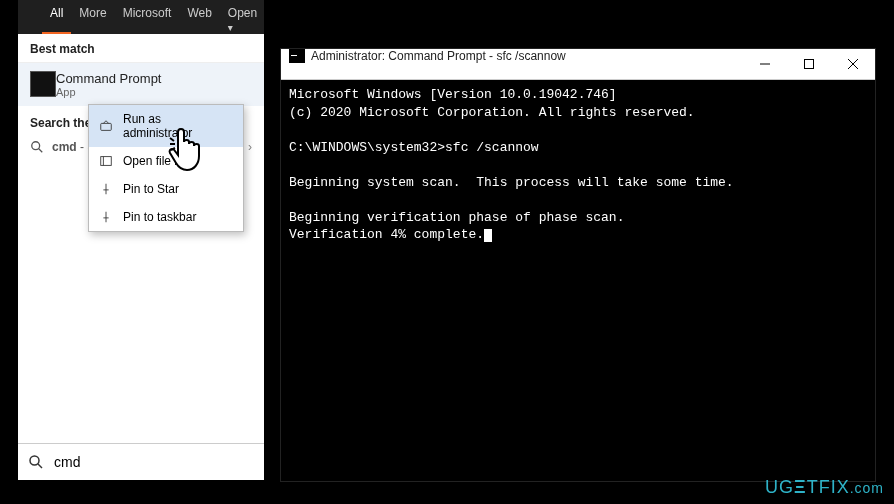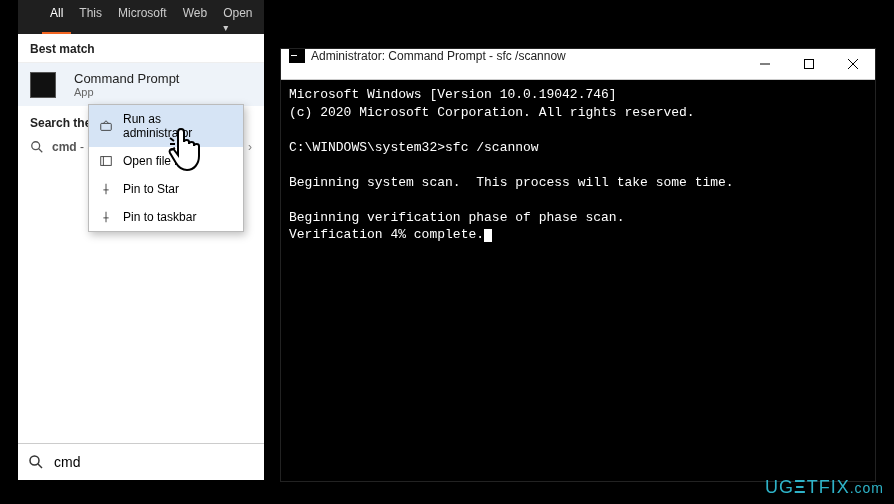--- a/index.html
+++ b/index.html
@@ -1,21 +1,21 @@
 <!DOCTYPE html>
 <html><head>
 <meta charset="utf-8">
 <style>
 html,body{margin:0;padding:0;width:894px;height:504px;background:#000;font-family:"Segoe UI",Arial,sans-serif;overflow:hidden;position:relative}
 .search-panel{position:absolute;left:18px;top:0;width:246px;height:480px;background:#fff;display:flex;flex-direction:column}
 .tabs{background:#1f1f1f;height:34px;display:flex;padding:0 24px;color:#ccc;font-size:12px;gap:0}
 .tab{padding:6px 8px;cursor:pointer}
 .tab.active{border-bottom:2px solid #f26522;color:#fff}
 .best{font-size:12px;font-weight:700;padding:8px 12px 6px;color:#222;background:#fff;border-bottom:1px solid #eee}
-.match{display:flex;align-items:flex-end;gap:18px;padding:8px 12px;background:#eef3f9}
+.match{display:flex;align-items:flex-start;gap:0;padding:8px 12px;background:#eef3f9}
 .match .appicon{width:24px;height:24px;background:#111;border:1px solid #555}
 .match .txt{display:flex;flex-direction:column}
 .match .title{font-size:13px;color:#222}
 .match .sub{font-size:11px;color:#666}
 .sw-label{font-size:12px;font-weight:600;padding:10px 12px 4px;color:#222}
 .sw-row{display:flex;align-items:center;padding:6px 12px;gap:8px;font-size:12px;color:#555;justify-content:space-between}
 .sw-left{display:flex;align-items:center;gap:8px}
 .searchbox{margin-top:auto;border-top:1px solid #ccc;height:36px;display:flex;align-items:center;padding:0 10px;gap:8px}
 .searchbox input{border:none;outline:none;font-size:14px;flex:1}
 .ctx{position:absolute;left:88px;top:104px;width:154px;background:#fff;border:1px solid #bbb;box-shadow:2px 3px 8px rgba(0,0,0,.25);font-size:12px}
@@ -36,21 +36,21 @@
 .watermark b{font-weight:800}
 .chev{font-size:10px}
 svg{display:block}
 </style>
 </head>
 <body>
 
 <div class="search-panel">
   <div class="tabs">
     <div class="tab active">All</div>
-    <div class="tab">This</div>
+    <div class="tab">More</div>
     <div class="tab">Microsoft</div>
     <div class="tab">Web</div>
     <div class="tab"><span>Open</span> <span class="chev">▾</span></div>
   </div>
   <div class="best">Best match</div>
   <div class="match">
     <div class="appicon"></div>
     <div class="txt">
       <div class="title">Command Prompt</div>
       <div class="sub">App</div>

